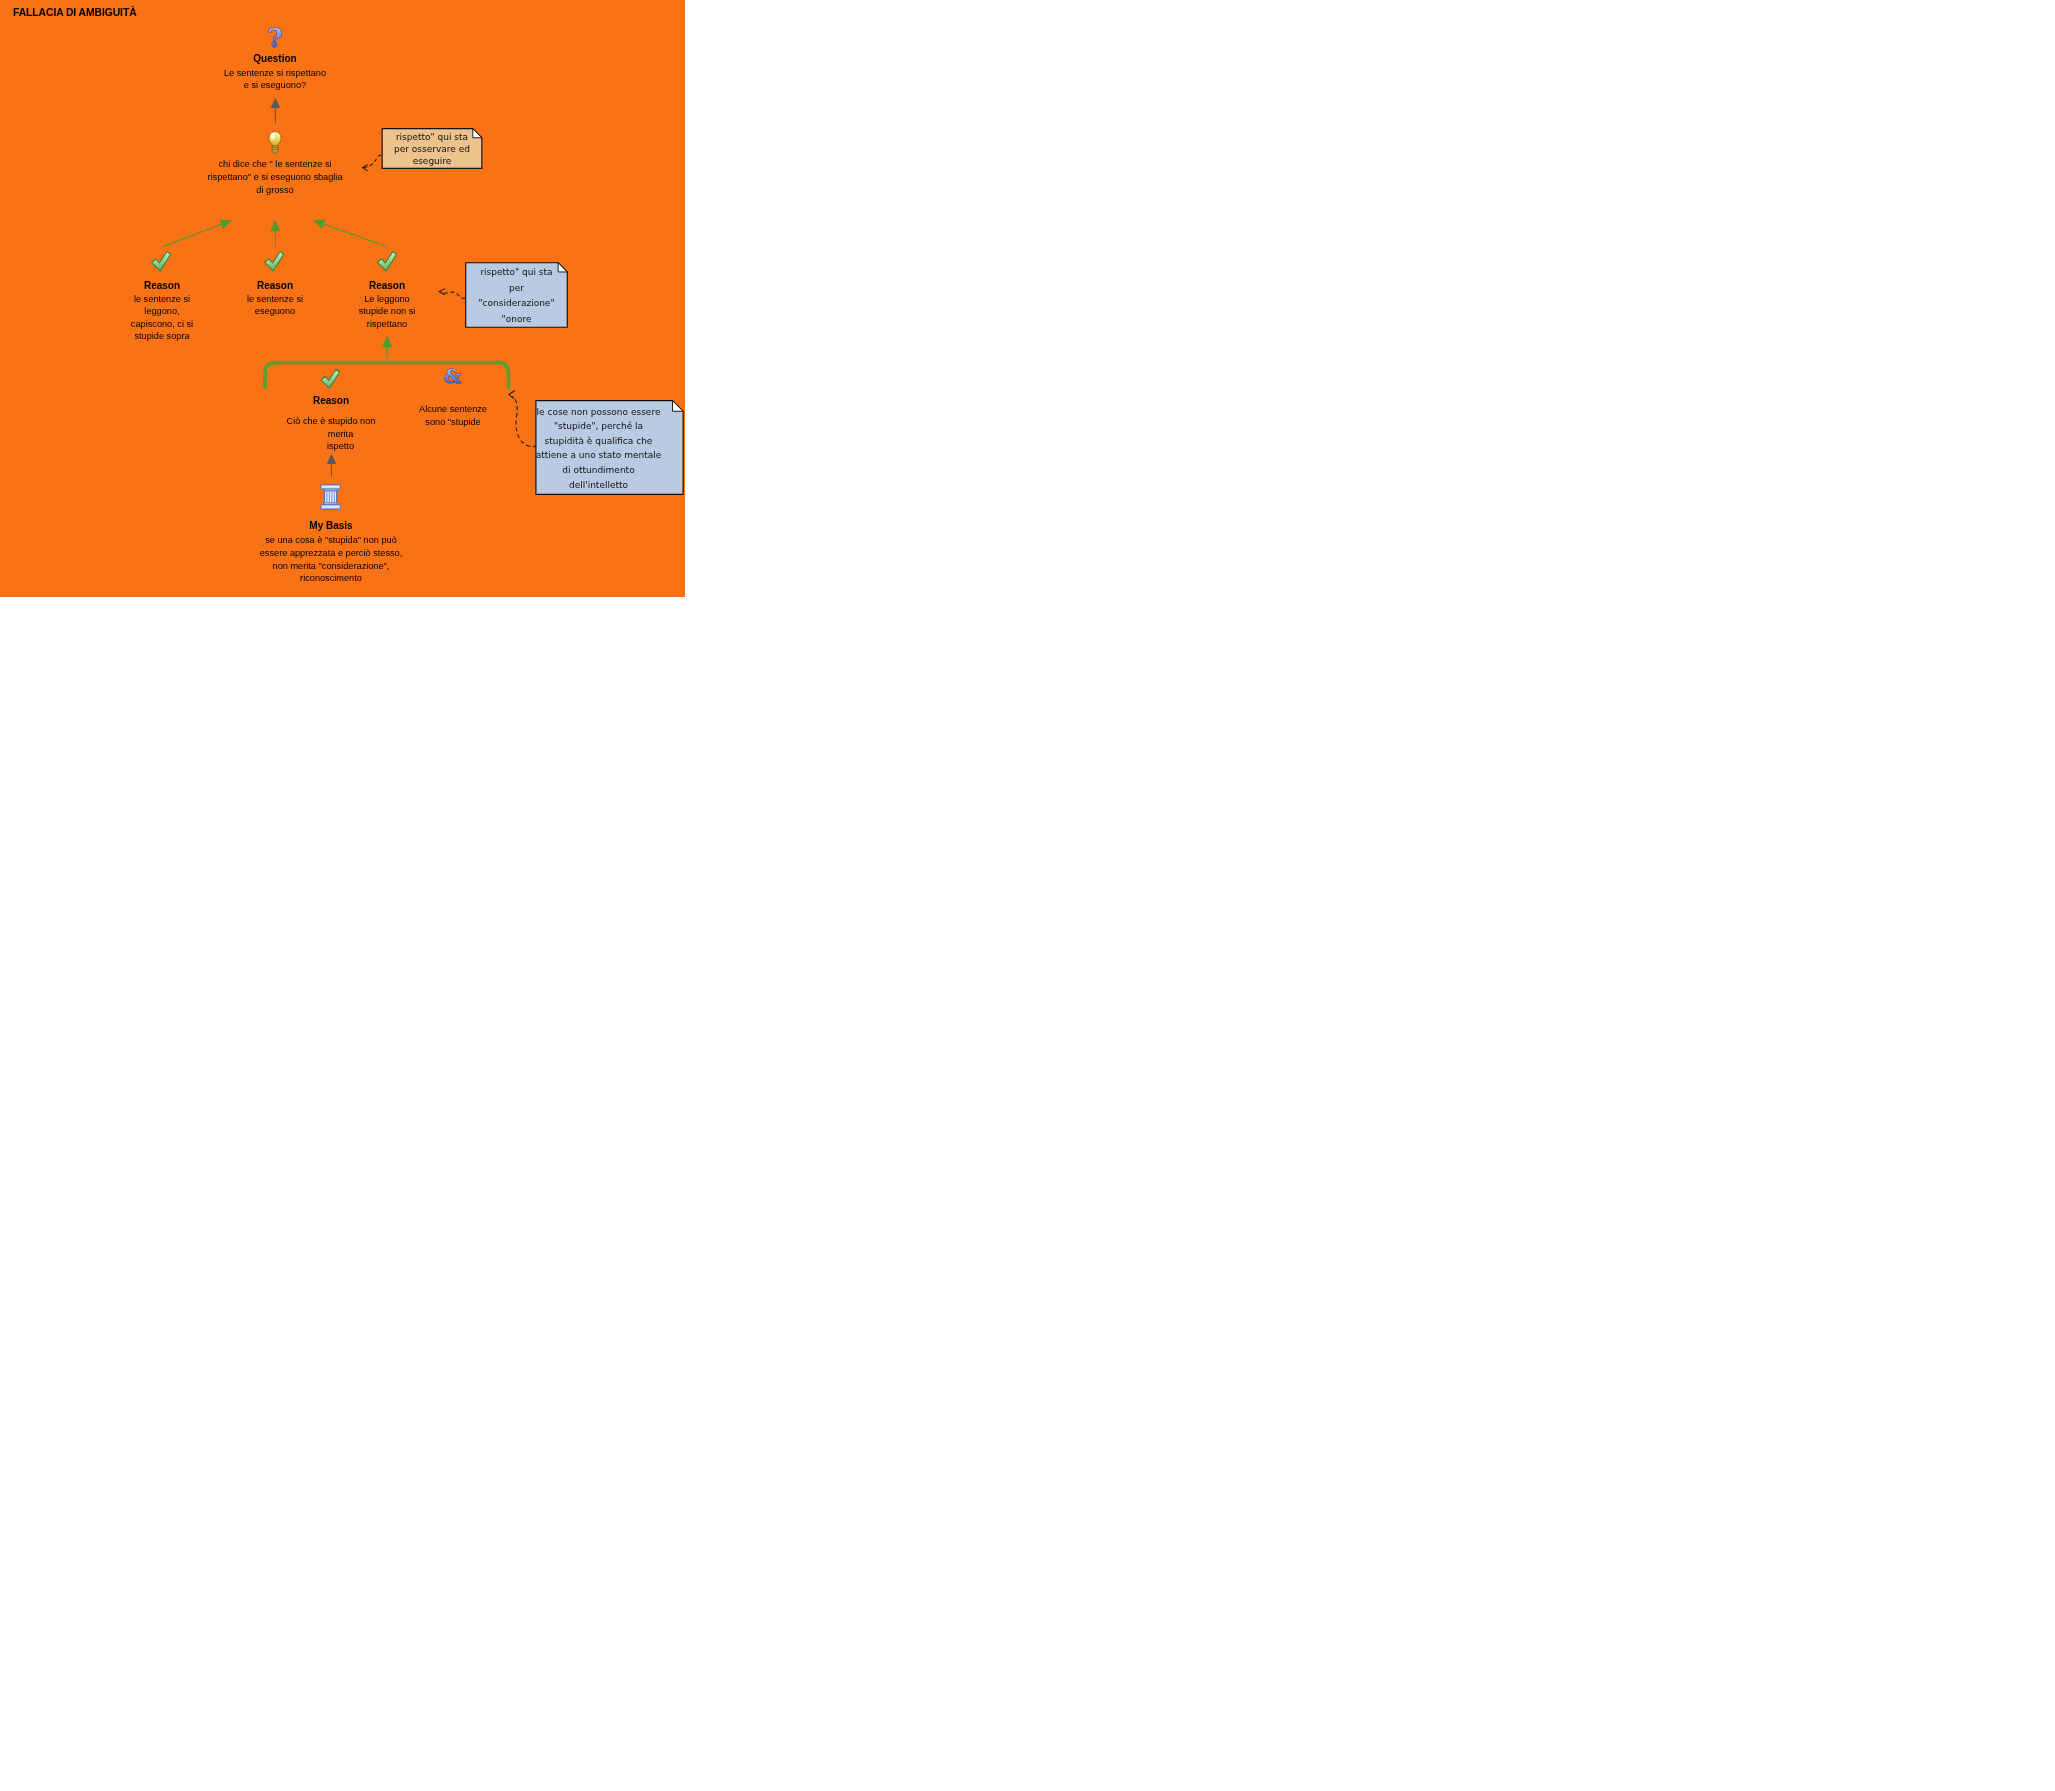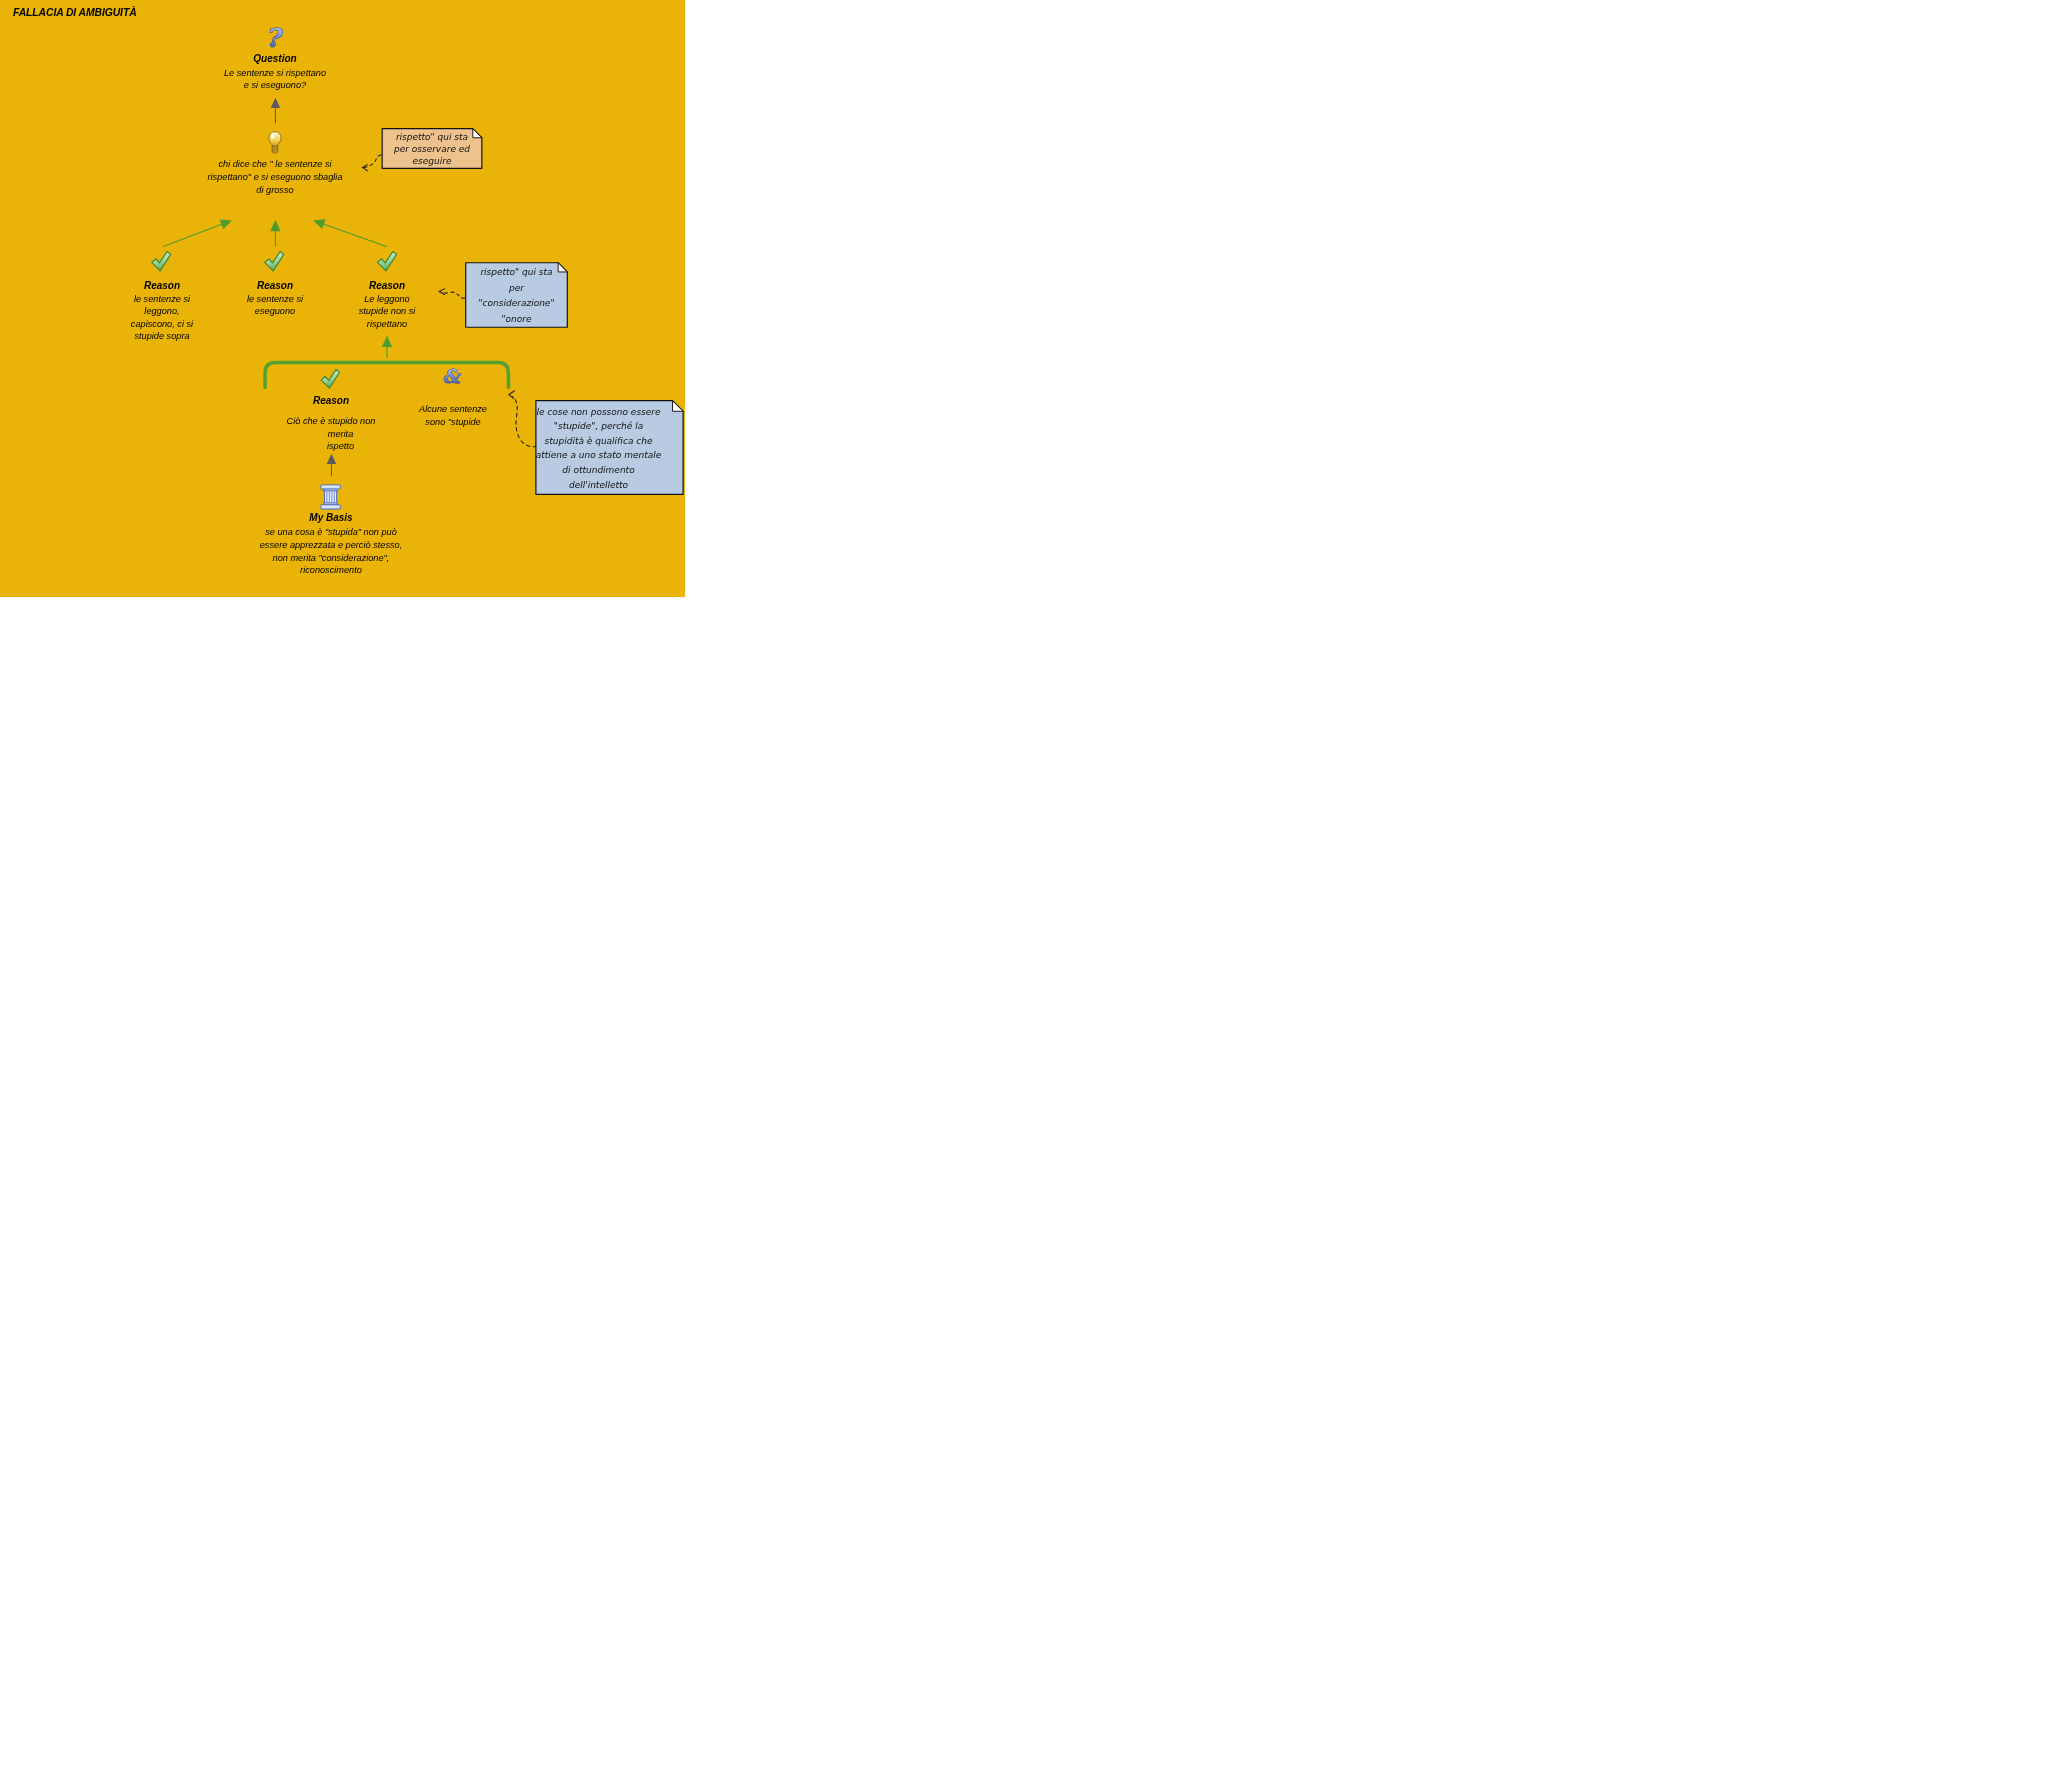--- a/index.html
+++ b/index.html
@@ -1,17 +1,17 @@
 <!DOCTYPE html>
 <html style="font-size:7.5px"><head>
 <meta charset="utf-8">
 <style>
   html,body{margin:0;padding:0;background:#fff;}
-  .canvas{position:relative;width:685px;height:597px;background:#eab308;overflow:hidden;
-          font-family:"Liberation Sans",sans-serif;font-style:italic;}
+  .canvas{position:relative;width:685px;height:597px;background:#f97316;overflow:hidden;
+          font-family:"Liberation Sans",sans-serif;}
   .wires{position:absolute;left:0;top:0;z-index:1;}
   .map-title{position:absolute;left:13px;top:6.6px;font-size:10.4px;font-weight:bold;color:#000;
              z-index:3;letter-spacing:-0.1px;}
   .node{position:absolute;z-index:3;display:flex;flex-direction:column;align-items:center;
         transform:translateX(-50%);text-align:center;}
   .label{font-size:10px;font-weight:bold;color:#000;line-height:12.2px;}
   .ln{display:block;font-size:9.2px;line-height:12.2px;color:#000;white-space:nowrap;}
   .lh27 .ln{line-height:12.7px;}
   .lines{margin-top:1.4px;}
   .glines{width:109px;}
@@ -188,21 +188,21 @@
 
   <div class="node lh27" style="left:331px;top:484px;">
     <svg width="21.7" height="26" viewBox="0 0 46 56">
       <rect x="2" y="2" width="42" height="9" rx="1.5" fill="url(#gPillar)" stroke="#3f63c2" stroke-width="2"></rect>
       <rect x="8" y="11" width="30" height="4" fill="#dbe5f8" stroke="#3f63c2" stroke-width="1.5"></rect>
       <rect x="10" y="15" width="26" height="26" fill="#e9effb" stroke="#3f63c2" stroke-width="2"></rect>
       <path d="M15,17 V39 M20.3,17 V39 M25.6,17 V39 M31,17 V39" stroke="#7d9ae0" stroke-width="2.5"></path>
       <rect x="8" y="41" width="30" height="4" fill="#dbe5f8" stroke="#3f63c2" stroke-width="1.5"></rect>
       <rect x="2" y="45" width="42" height="9" rx="1.5" fill="url(#gPillar)" stroke="#3f63c2" stroke-width="2"></rect>
     </svg>
-    <div class="label" style="margin-top:2px;">My Basis</div>
+    <div class="label" style="margin-top:10px;">My Basis</div>
     <div class="lines" style="margin-top:1.9px;">
       <span class="ln">se una cosa è "stupida" non può</span>
       <span class="ln">essere apprezzata e perciò stesso,</span>
       <span class="ln">non merita "considerazione",</span>
       <span class="ln">riconoscimento</span>
     </div>
   </div>
 
   <div class="note n1" style="left:381px;top:128px;width:102px;height:41px;">
     <svg class="note-bg" width="102" height="41" viewBox="0 0 217 88">

